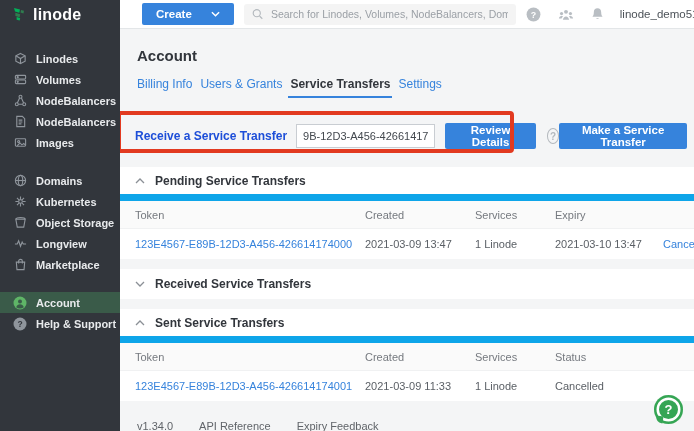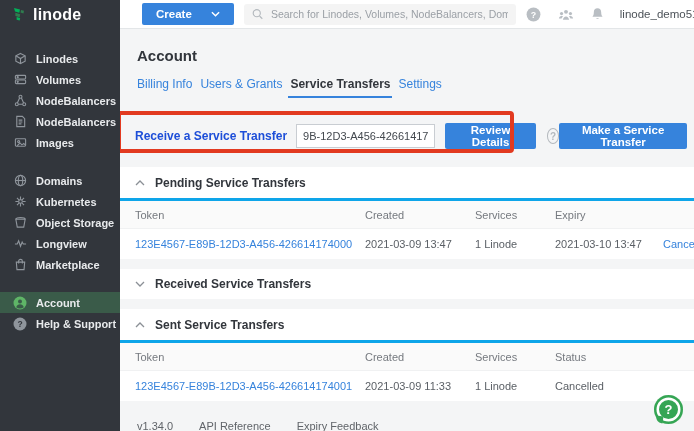--- a/index.html
+++ b/index.html
@@ -56,21 +56,21 @@
                font-size:10px; font-weight:700; display:flex; align-items:center; justify-content:center;
                margin-left:11px; cursor:pointer; }
   .make-btn { margin-left:auto; }
 
   .annotation-box { position:absolute; left:-3px; top:82px; width:397px; height:42px; border:4px solid #e23a20;
                     border-radius:4px; pointer-events:none; z-index:9; }
 
   .panel { background:#fff; margin-top:17px; }
   .panel + .panel { margin-top:10px; }
   .sec-head { display:flex; align-items:center; gap:10px; height:34px; padding:0 15px; cursor:pointer;
-              border-bottom:3px solid #0ea5e9; }
+              border-bottom:7px solid #0ea5e9; }
   .sec-head.no-border { border-bottom:none; height:30px; }
   .sec-title { font-size:12px; font-weight:700; color:#32363c; }
   .chev { color:#8b9096; display:flex; }
   .t-grid { display:grid; grid-template-columns:230px 110px 80px 108px 1fr; align-items:center; padding:0 15px; }
   .t-head { height:28px; background:#fafafa; border-bottom:1px solid #f0f1f2; }
   .t-head .th { font-size:11px; color:#75797f; }
   .t-row { height:30px; }
   .td { font-size:11px; color:#5a5f65; }
   .link { color:#3683dc; cursor:pointer; text-decoration:none; font-size:11px; }
   .cell-right { text-align:right; }

